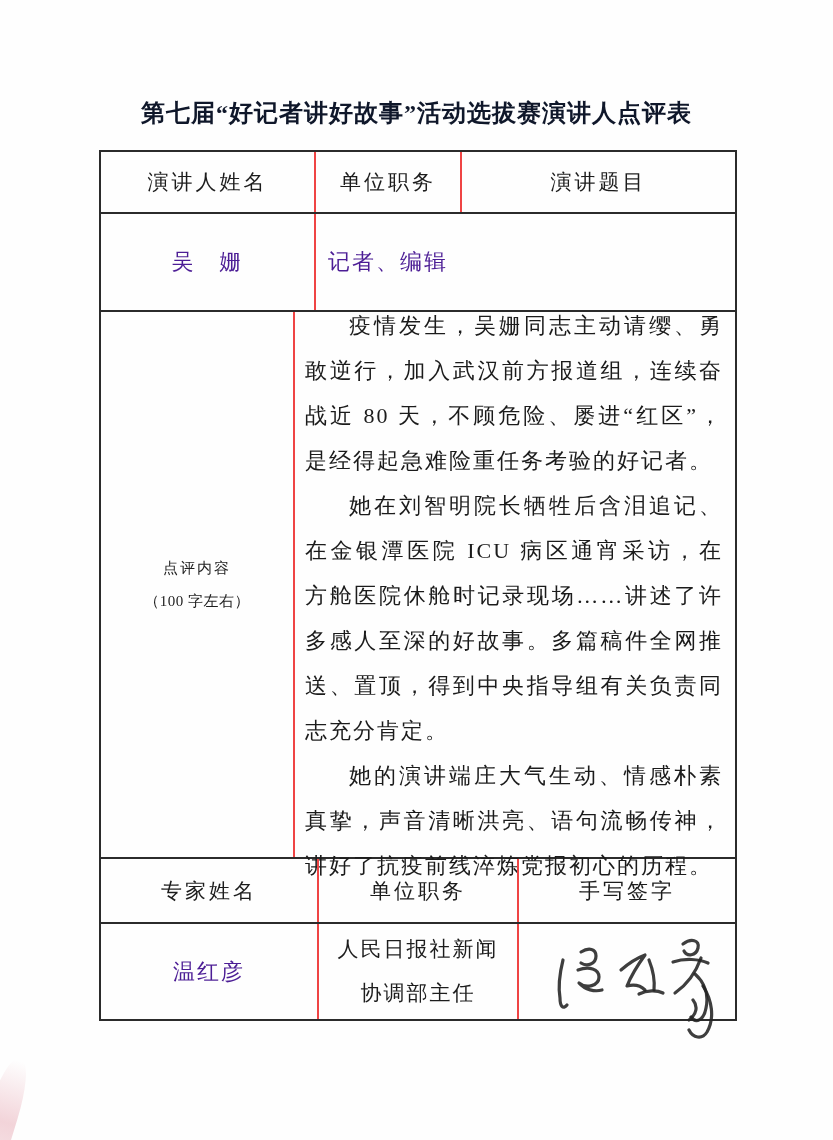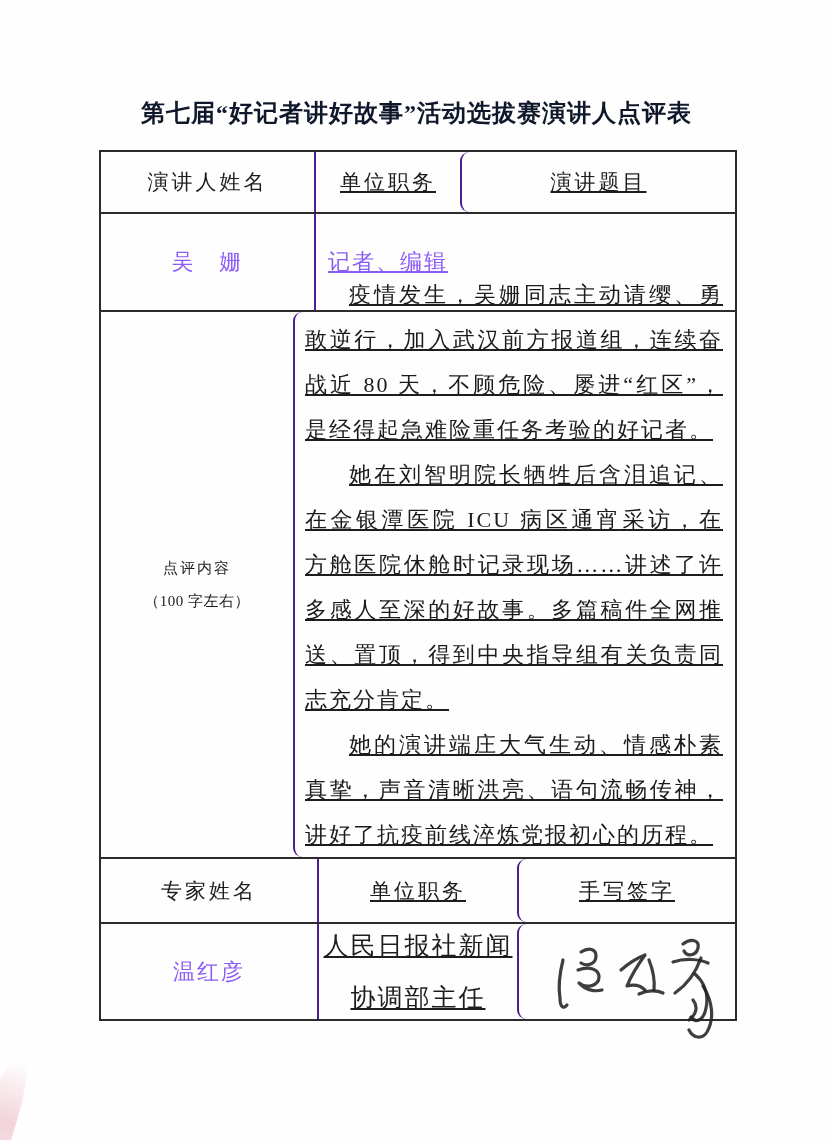--- a/index.html
+++ b/index.html
@@ -19,52 +19,52 @@
     letter-spacing:1px; color:#0f172a;
   }
   .tbl {
     position:absolute; left:99px; top:150px; width:638px;
     border:2.5px solid #2b2b2b;
     box-sizing:border-box;
   }
   .r { display:flex; }
   .r + .r { border-top:2px solid #2b2b2b; }
   .c { box-sizing:border-box; flex:0 0 auto; display:flex; flex-direction:column; align-items:center; justify-content:center; text-align:center; }
-  .c + .c { border-left:2px solid #4c1d95;text-decoration:underline; }
-  .c.grow { flex:1 1 auto;border-radius:9px; }
+  .c + .c { border-left:2px solid #ef4444; }
+  .c.grow { flex:1 1 auto; }
 
   
   .row-head   { height:60px; }
   .row-speaker{ height:96px; }
   .row-review { height:545px; }
   .row-exph   { height:63px; }
   .row-expert { height:95px; }
 
   .w-c1a { width:213px; }  
   .w-c2a { width:146px; }  
   .w-c1b { width:192px; }  
   .w-c1c { width:216px; }  
   .w-c2c { width:200px; }  
 
   .hcell { font-size:21px; letter-spacing:3px; color:#1c1c1c; }
-  .vcell { font-size:22px; letter-spacing:2px; color:#8b5cf6; }
+  .vcell { font-size:22px; letter-spacing:2px; color:#4c1d95; }
 
   .review-label { font-size:15px; letter-spacing:2px; line-height:2.15; }
   .review-label .note { letter-spacing:0.5px; }
 
   .review-body {
-    align-items:stretch; justify-content:flex-end;
+    align-items:stretch; justify-content:center;
     padding:21px 12px 0 10px; text-align:justify;
   }
   .review-body p {
     margin:0; text-indent:2em;
     font-size:22px; line-height:45px; letter-spacing:2px; color:#1b1b1b;
   }
 
-  .unit-lines { font-size:25px; letter-spacing:2px; line-height:2.05; }
+  .unit-lines { font-size:21px; letter-spacing:2px; line-height:2.05; }
 
   .sig-wrap { width:100%; height:100%; position:relative; }
   .sig-wrap svg { position:absolute; left:28px; top:6px; overflow:visible; }
   .sig-stroke { fill:none; stroke:#232323; stroke-width:3.2; stroke-linecap:round; stroke-linejoin:round; opacity:.88; }
 
   .scan-streak {
     position:absolute; left:-16px; top:1058px; width:30px; height:140px;
     background:linear-gradient(180deg, rgba(228,160,172,0) 0%, rgba(228,160,172,0.45) 45%, rgba(228,160,172,0.12) 100%);
     transform:rotate(17deg); border-radius:40%;
   }

